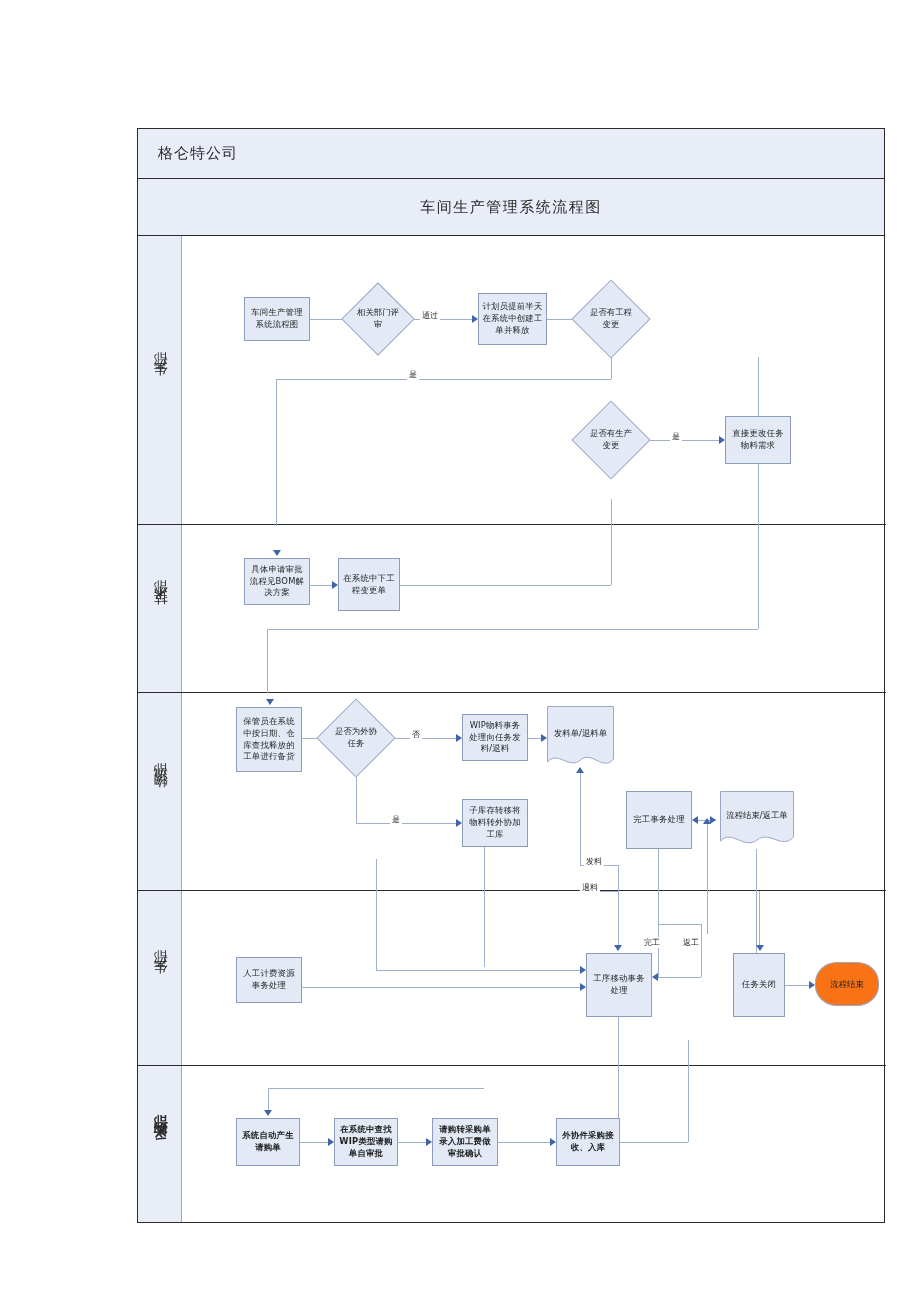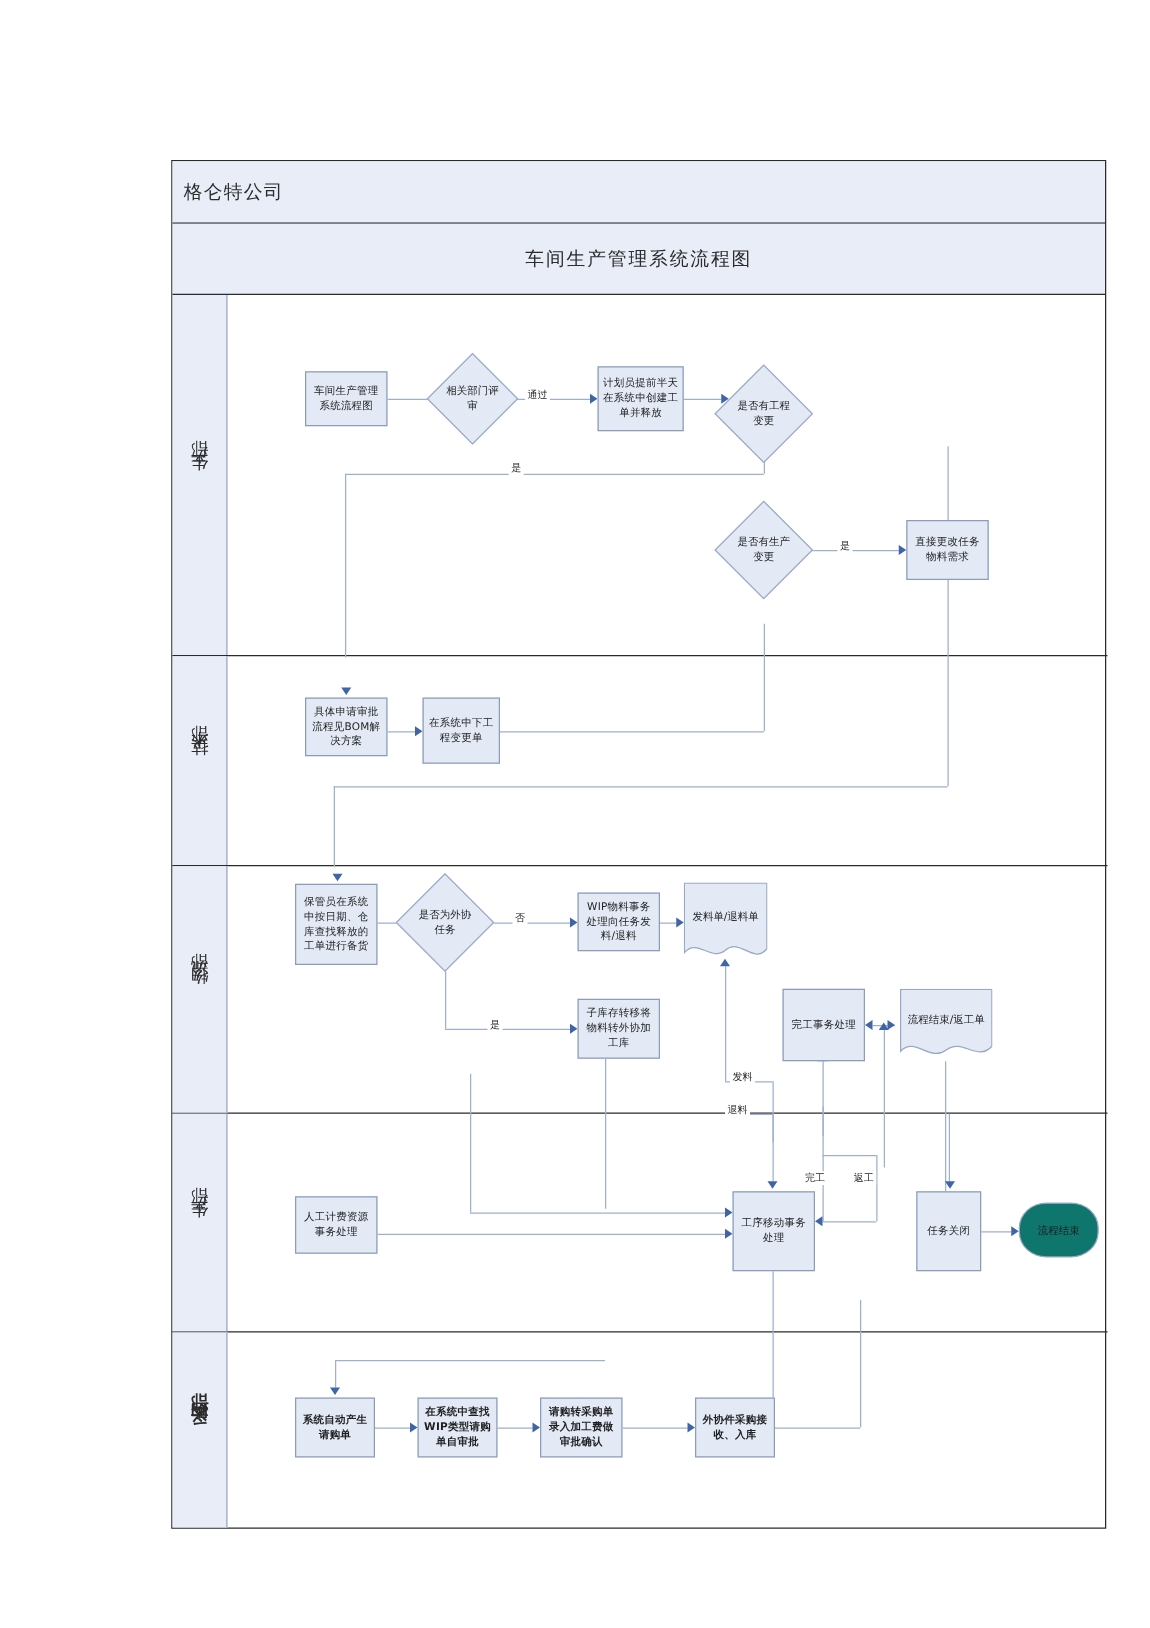--- a/index.html
+++ b/index.html
@@ -9,21 +9,21 @@
   
   #frame{
     position:absolute;left:137px;top:128px;width:748px;height:1095px;
     border:1.4px solid #2b2b2b;box-sizing:border-box;background:#fff;
   }
   #company-bar{
     position:absolute;left:0;top:0;width:100%;height:50px;
     background:#e8edf7;border-bottom:1.4px solid #2b2b2b;box-sizing:border-box;
     display:flex;align-items:center;
   }
-  #company-bar .txt{padding-left:9px;font-size:15px;color:#2b2b2b;letter-spacing:1px;}
+  #company-bar .txt{padding-left:20px;font-size:15px;color:#2b2b2b;letter-spacing:1px;}
   #title-bar{
     position:absolute;left:0;top:50px;width:100%;height:57px;
     background:#e8edf7;border-bottom:1.4px solid #2b2b2b;box-sizing:border-box;
     display:flex;align-items:center;justify-content:center;
   }
   #title-bar .txt{font-size:15px;color:#2b2b2b;letter-spacing:1.5px;}
 
   
   .lane{position:absolute;left:0;width:748px;box-sizing:border-box;border-bottom:1.4px solid #2b2b2b;}
   .lane:last-of-type{border-bottom:none;font-weight:bold;}
@@ -62,21 +62,21 @@
   }
   .doc{position:absolute;z-index:5;}
   .doc .dlabel{
     position:absolute;left:0;top:0;width:100%;height:100%;
     display:flex;align-items:center;justify-content:center;
     text-align:center;font-size:8.4px;line-height:1.4;color:#1e1e1e;
     padding-bottom:9px;box-sizing:border-box;z-index:2;
   }
   .term{
     position:absolute;box-sizing:border-box;z-index:5;
-    background:#0f766e;border:1px solid #9aa8c4;border-radius:22px/46%;
+    background:#f97316;border:1px solid #9aa8c4;border-radius:22px/46%;
     display:flex;align-items:center;justify-content:center;
     text-align:center;font-size:8.4px;color:#1e1e1e;
   }
 
   
   .hl,.vl{position:absolute;background:#9fb0cd;z-index:2;}
   .hl{height:1px;}
   .vl{width:1px;}
   .arw{position:absolute;width:0;height:0;z-index:4;}
   .arw.r{border-top:4px solid transparent;border-bottom:4px solid transparent;border-left:6px solid #3f64a8;}
@@ -107,21 +107,21 @@
 
         <div class="node proc" style="left:62px;top:61px;width:66px;height:44px;">车间生产管理系统流程图</div>
 
         <div class="diamond" style="left:170px;top:57px;width:52px;height:52px;">
           <div class="dshape"></div>
           <div class="dtxt">相关部门评审</div>
         </div>
 
         <div class="node proc" style="left:296px;top:57px;width:69px;height:52px;">计划员提前半天在系统中创建工单并释放</div>
 
-        <div class="diamond" style="left:401px;top:67px;width:56px;height:56px;">
+        <div class="diamond" style="left:401px;top:55px;width:56px;height:56px;">
           <div class="dshape"></div>
           <div class="dtxt">是否有工程变更</div>
         </div>
 
         <div class="diamond" style="left:401px;top:176px;width:56px;height:56px;">
           <div class="dshape"></div>
           <div class="dtxt">是否有生产变更</div>
         </div>
 
         <div class="node proc" style="left:543px;top:180px;width:66px;height:48px;">直接更改任务物料需求</div>

